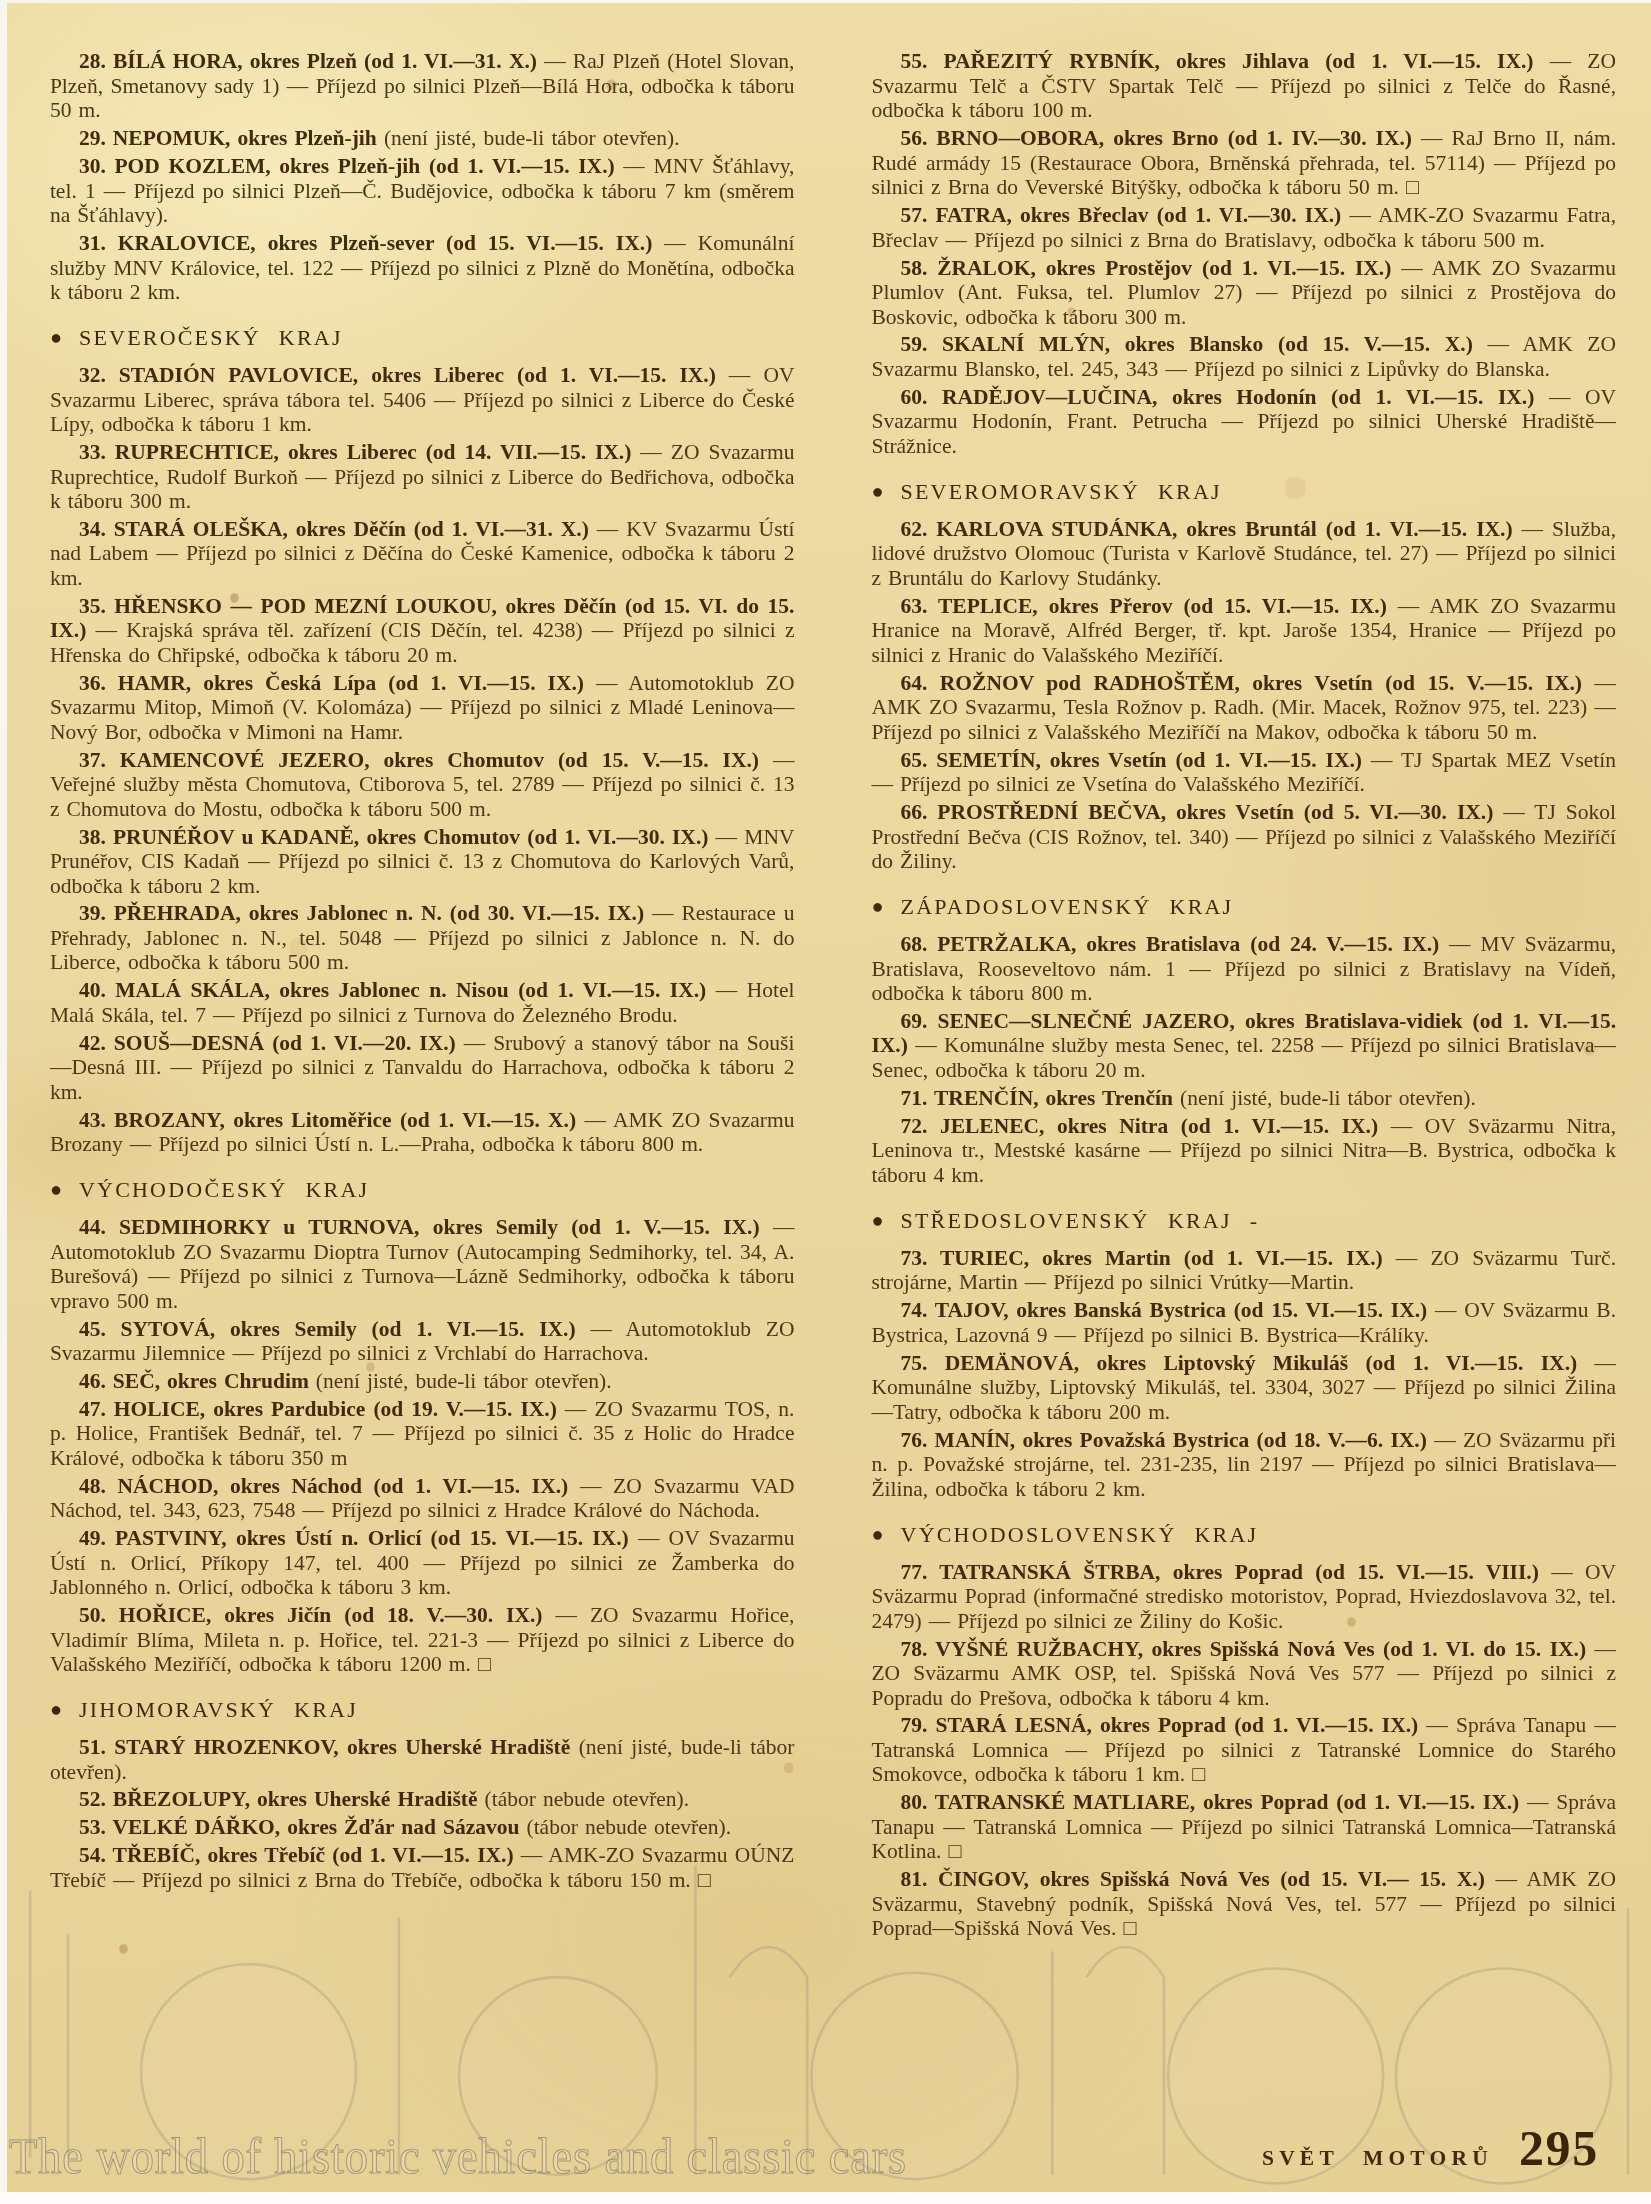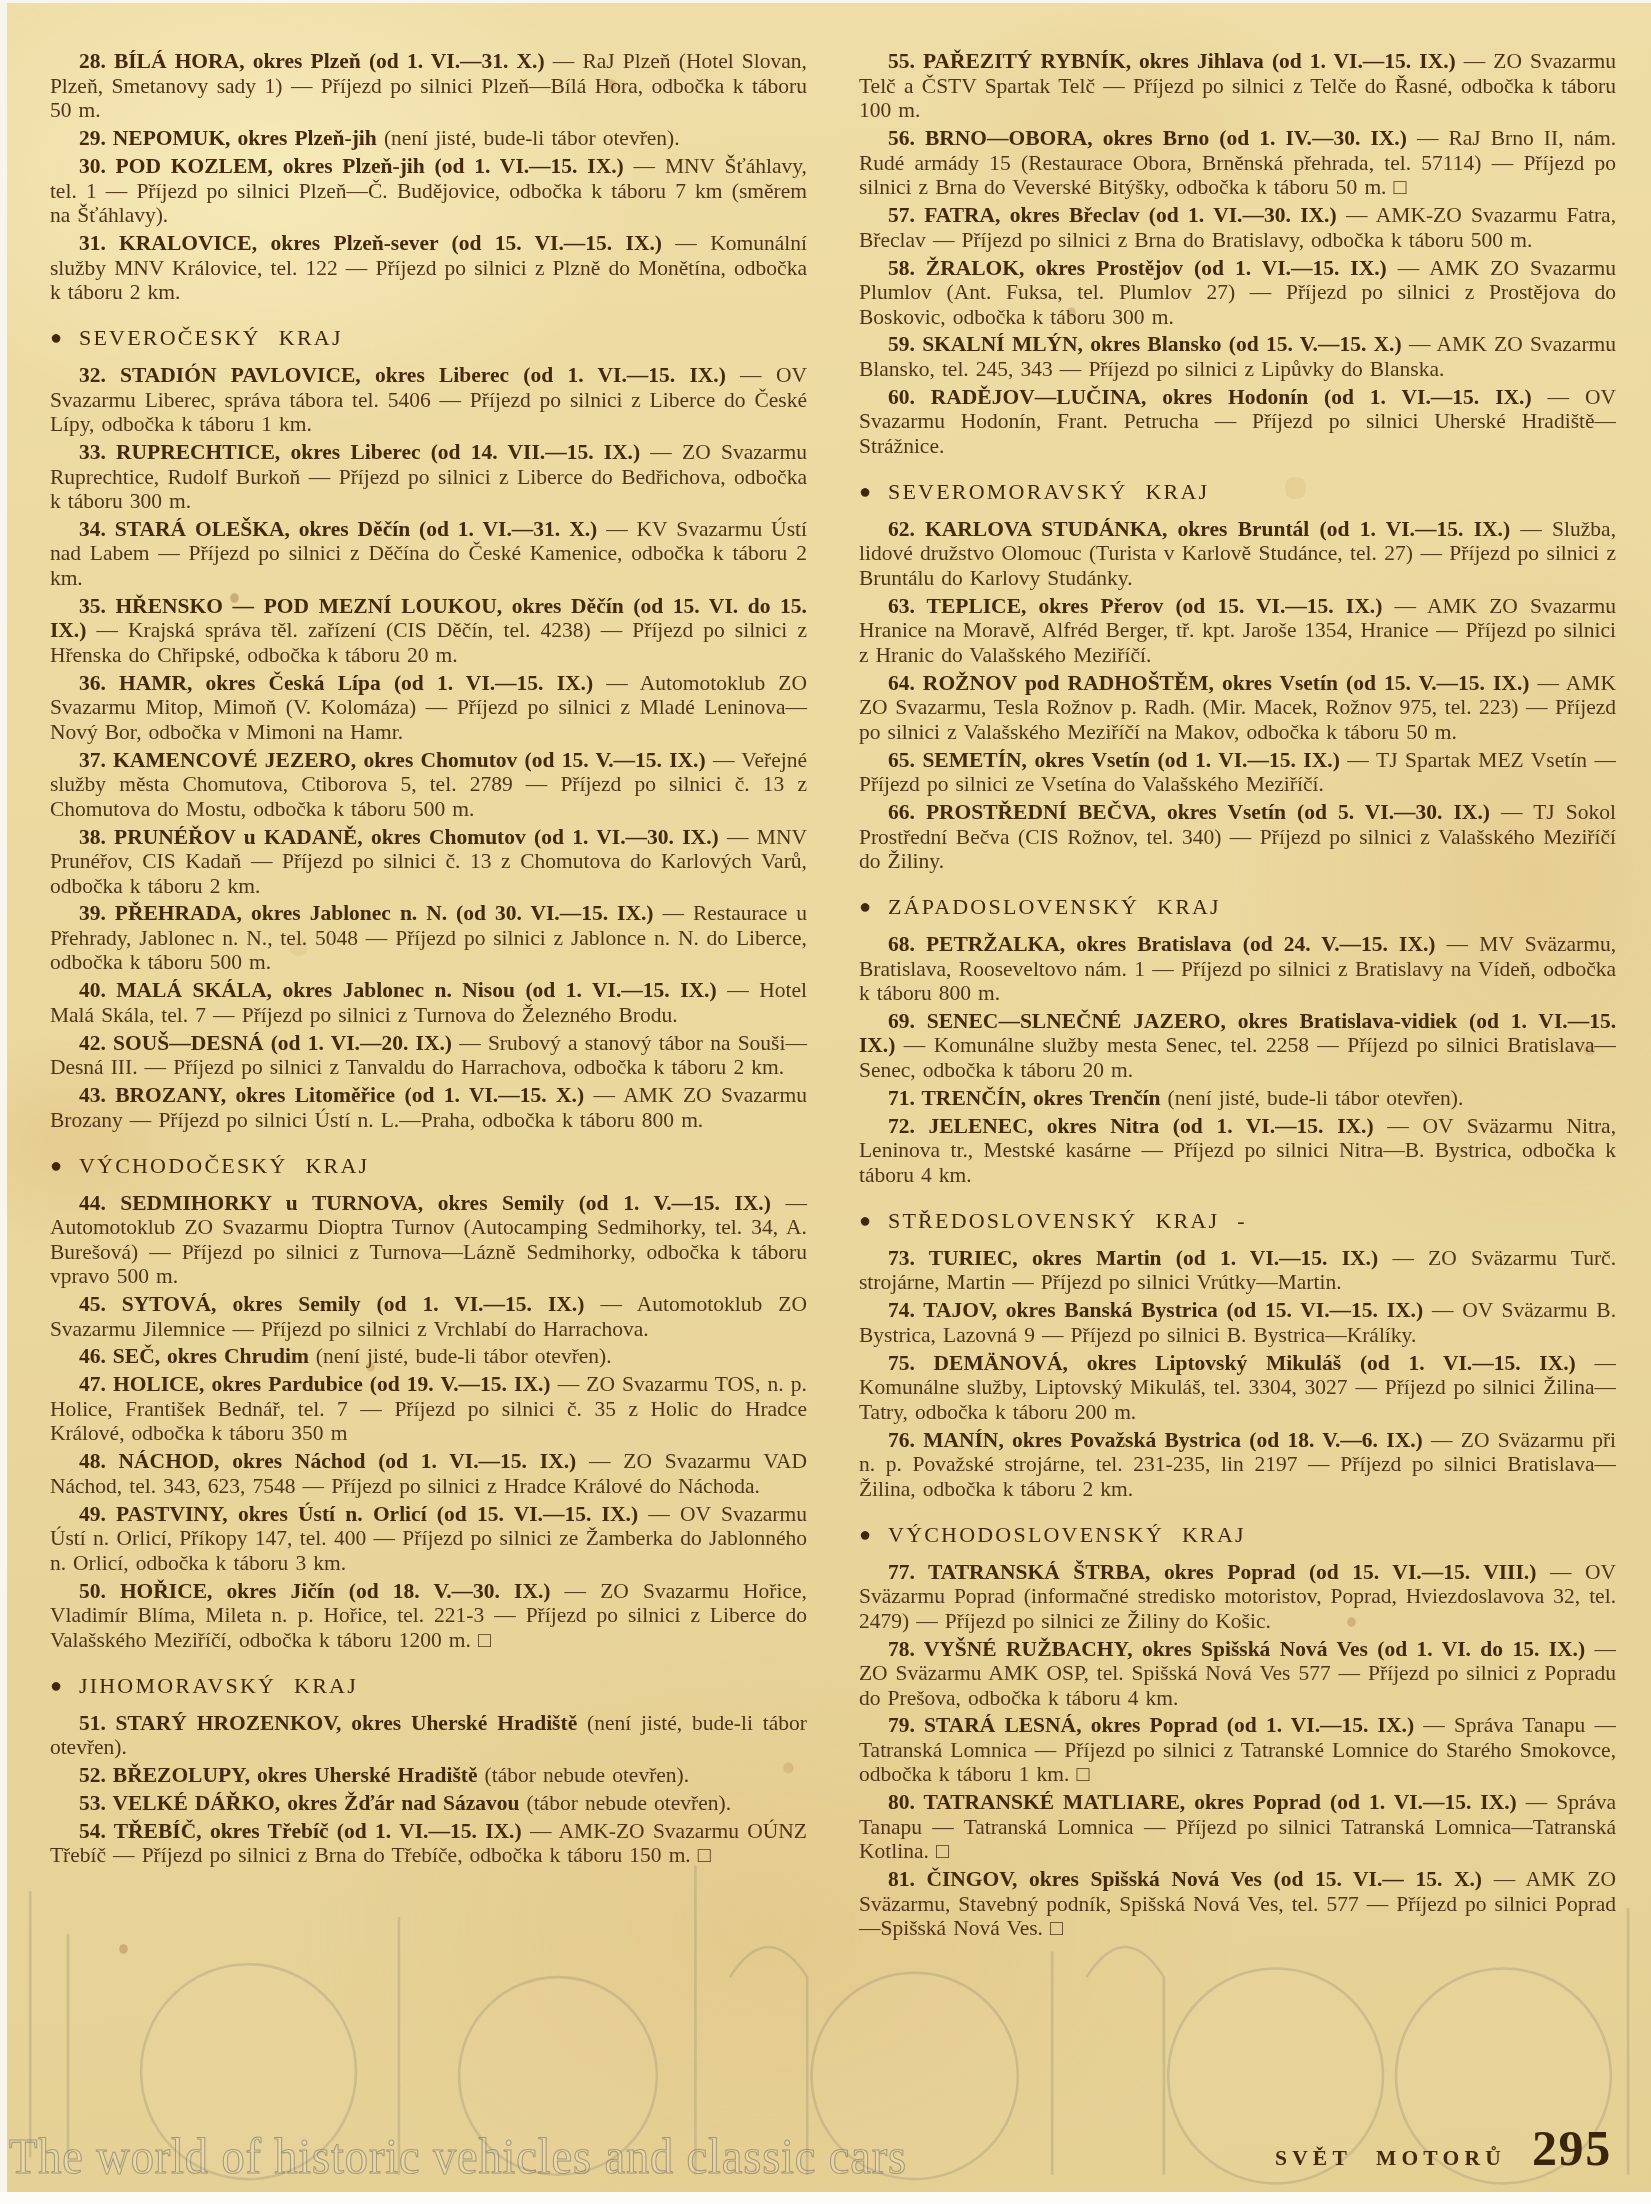--- a/index.html
+++ b/index.html
@@ -22,30 +22,30 @@
                 225px 592px 0 1.7px rgba(140,85,35,.35),
                 1062px 306px 0 1.7px rgba(160,105,45,.28),
                 1580px 1043px 0 3.4px rgba(190,140,70,.25),
                 361px 1361px 0 1.7px rgba(150,95,40,.25),
                 779px 1762px 0 2.6px rgba(170,115,55,.22),
                 1342px 1616px 0 1.7px rgba(150,95,40,.28),
                 114px 1943px 0 1.7px rgba(140,85,35,.30),
                 1286px 482px 0 7.7px rgba(196,148,82,.16),
                 289px 941px 0 6px rgba(196,148,82,.14);}
   .columns{position:absolute;left:43px;top:46px;right:36px;bottom:60px;
-    display:flex;gap:52px;overflow:hidden;}
+    display:flex;gap:77px;overflow:hidden;}
   .col{flex:1 1 0;min-width:0;}
   .entry{margin:0 0 3.4px 0;text-indent:29px;text-align:justify;
     font-size:21.5px;line-height:24.5px;color:#4f3418;word-spacing:1.7px;}
   .entry .head{font-weight:bold;color:#44290e;}
   .kraj{margin:20.6px 0 12px 0;font-weight:normal;font-size:22px;
     color:#40270d;letter-spacing:2.2px;word-spacing:10.3px;}
   .kraj .bullet{display:inline-block;margin-right:17px;font-size:20px;
     letter-spacing:0;transform:translateY(-0.9px);}
-  .footer{position:absolute;right:40px;bottom:15.5px;display:flex;
+  .footer{position:absolute;right:53px;bottom:15.5px;display:flex;
     align-items:baseline;gap:26px;}
   .footer-brand{font-weight:bold;font-size:21.5px;letter-spacing:5.2px;
     word-spacing:13.8px;color:#44290e;}
   .footer-page{font-weight:bold;font-size:50px;color:#3b240c;letter-spacing:1.7px;}
   
   .wm-caption{position:absolute;left:1.7px;bottom:6.9px;white-space:nowrap;
     font-size:50px;letter-spacing:0.9px;transform:scaleX(.93);transform-origin:left bottom;
     color:rgba(255,253,246,.16);-webkit-text-stroke:1.1px rgba(108,102,92,.55);}
   
   .wm-large{position:absolute;left:0;bottom:0;opacity:.42;pointer-events:none;}

